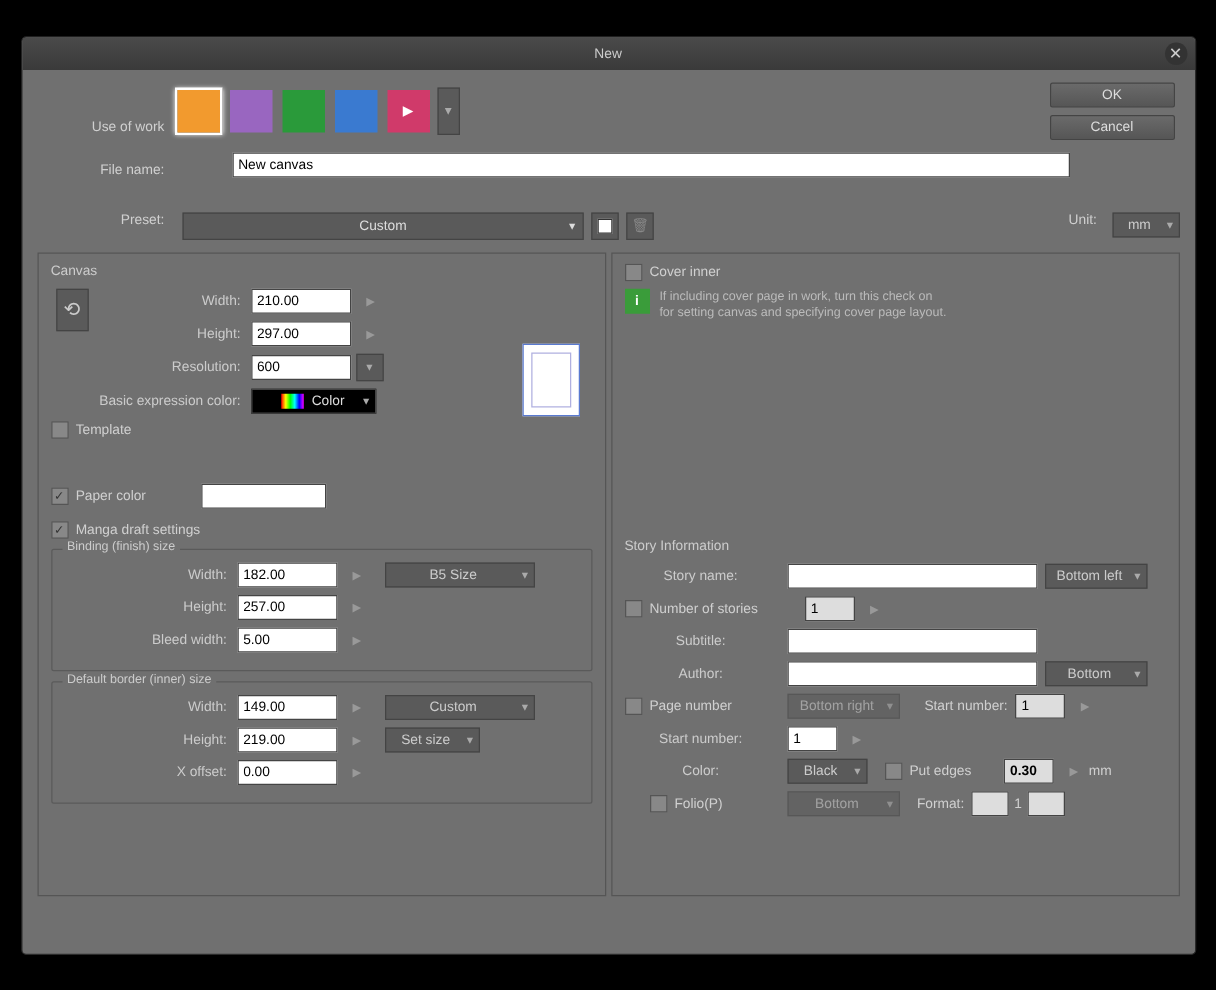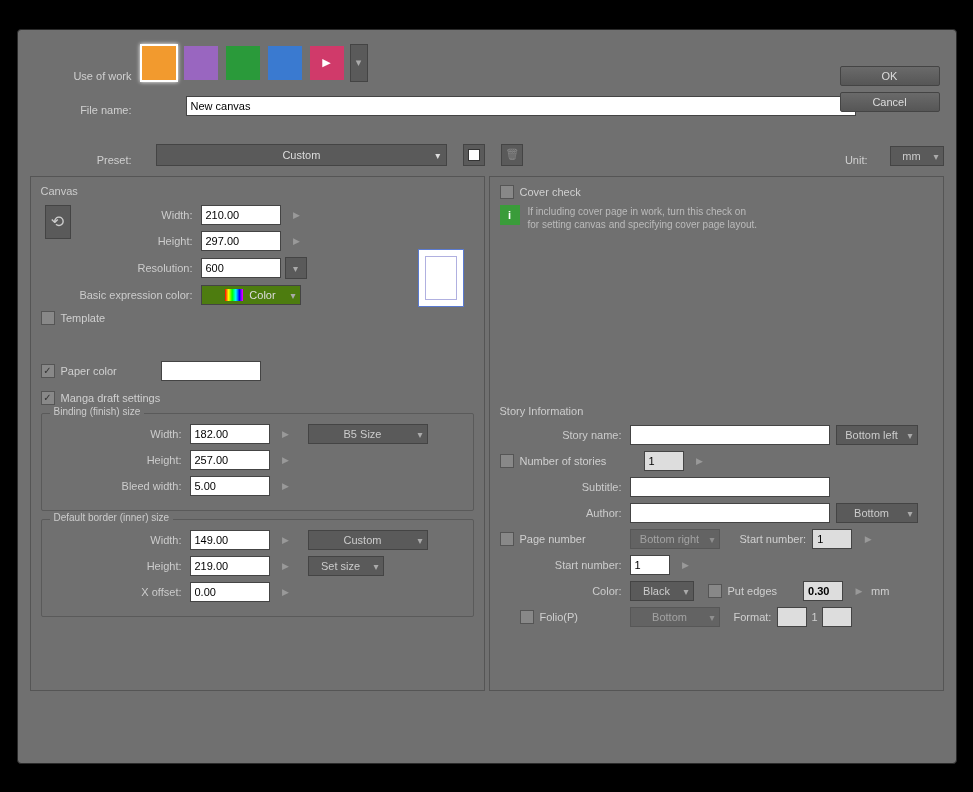--- a/index.html
+++ b/index.html
@@ -9,57 +9,61 @@
 .close-btn { position: absolute; right: 6px; top: 4px; width: 18px; height: 18px; background: #333; border-radius: 9px; display: flex; align-items: center; justify-content: center; color: #ccc; cursor: pointer; font-size: 13px; }
 .content { padding: 10px 12px; color: #d0d0d0; }
 .row { display: flex; align-items: flex-end; margin-bottom: 6px; }
 .label-col { width: 110px; text-align: right; padding-right: 8px; }
 .use-icons { display: flex; gap: 4px; }
 .use-icon { width: 38px; height: 38px; border: 2px solid transparent; display: flex; align-items: center; justify-content: center; cursor: pointer; }
 .use-icon.selected { border-color: #fff; box-shadow: 0 0 4px #fff; }
 .use-icon-inner { width: 34px; height: 34px; }
 .dd-btn { width: 18px; height: 38px; background: #5a5a5a; border: 1px solid #444; cursor: pointer; display:flex;align-items:center;justify-content:center;color:#aaa; }
 .text-input { background: #fff; color: #000; border: 1px solid #444; height: 20px; padding: 2px 4px; }
-.preset-row { display: flex; align-items: flex-end; gap: 16px; margin: 10px 0; }
+.preset-row { display: flex; align-items: flex-start; gap: 6px; margin: 10px 0; }
 .preset-dd { flex: 1; height: 22px; background: #5a5a5a; border: 1px solid #444; display: flex; align-items: center; justify-content: center; color: #ddd; cursor: pointer; position: relative; }
 .preset-dd .caret { position: absolute; right: 6px; }
 .sq-btn { width: 22px; height: 22px; background: #5a5a5a; border: 1px solid #444; display: flex; align-items: center; justify-content: center; cursor: pointer; }
 .ok-cancel { position: absolute; right: 16px; top: 36px; display: flex; flex-direction: column; gap: 6px; }
 .btn { width: 100px; height: 20px; background: linear-gradient(#6a6a6a,#565656); border: 1px solid #444; color: #ddd; display: flex; align-items: center; justify-content: center; cursor: pointer; border-radius: 2px; }
 .panels { display: flex; gap: 4px; }
 .panel { flex: 1; background: #707070; border: 1px solid #555; padding: 8px 10px; height: 515px; overflow: hidden; }
 .panel-title { color: #ccc; margin-bottom: 8px; }
 .field-row { display: flex; align-items: center; margin-bottom: 6px; }
 .field-label { width: 160px; text-align: right; padding-right: 8px; color: #ccc; }
 .num-input { width: 80px; height: 20px; background: #fff; color: #000; border: 1px solid #444; padding: 2px 4px; }
 .stepper { width: 12px; height: 20px; display: flex; align-items: center; justify-content: center; color: #999; cursor: pointer; margin-left: 10px; font-size: 9px; }
 .dd { width: 22px; height: 22px; background: #5a5a5a; border: 1px solid #444; display: flex; align-items: center; justify-content: center; cursor: pointer; color: #aaa; margin-left: 4px; }
-.color-dd { width: 100px; height: 20px; background: #4d7c0f; border: 1px solid #444; display: flex; align-items: center; justify-content: center; gap: 6px; cursor: pointer; color: #ddd; position: relative; }
+.color-dd { width: 100px; height: 20px; background: #000000; border: 1px solid #444; display: flex; align-items: center; justify-content: center; gap: 6px; cursor: pointer; color: #ddd; position: relative; }
 .color-dd .caret { position: absolute; right: 4px; color:#aaa; }
 .check { width: 14px; height: 14px; background: #888; border: 1px solid #555; display: inline-flex; align-items: center; justify-content: center; cursor: pointer; margin-right: 6px; color: #333; font-size: 10px; }
 .check.checked::after { content: "✓"; }
 .rotate-btn { width: 26px; height: 34px; background: #5a5a5a; border: 1px solid #444; display: flex; align-items: center; justify-content: center; cursor: pointer; font-size: 16px; color: #ccc; }
 .swatch { width: 100px; height: 20px; background: #fff; border: 1px solid #444; cursor: pointer; }
 .fieldset { border: 1px solid #5a5a5a; border-radius: 2px; padding: 10px 8px 8px; margin-top: 8px; position: relative; }
 .fieldset-title { position: absolute; top: -8px; left: 8px; background: #707070; padding: 0 4px; color: #ccc; font-size: 10px; }
 .info-icon { width: 20px; height: 20px; background: #3a9c3a; color: #fff; display: flex; align-items: center; justify-content: center; font-weight: bold; margin-right: 8px; flex-shrink: 0; }
 .hint { color: #bbb; font-size: 10px; line-height: 1.3; }
 .dd-med { height: 20px; background: #5a5a5a; border: 1px solid #444; display: flex; align-items: center; justify-content: center; cursor: pointer; color: #ccc; position: relative; padding: 0 18px 0 8px; }
 .dd-med .caret { position: absolute; right: 4px; color: #aaa; }
 .dd-disabled { opacity: 0.55; }
-.right-field-label { width: 130px; text-align: right; padding-right: 8px; color: #ccc; }
+.right-field-label { width: 130px; text-align: center; padding-right: 8px; color: #ccc; }
 .wide-input { width: 200px; height: 20px; background: #fff; color: #000; border: 1px solid #444; padding: 2px 4px; }
 .small-input { width: 40px; height: 20px; background: #ddd; color: #000; border: 1px solid #444; padding: 2px 4px; }
 .caret::after { content: "▾"; font-size: 10px; }
 .rainbow { width: 18px; height: 12px; background: linear-gradient(90deg,#f00,#ff0,#0f0,#0ff,#00f,#f0f); }
 </style>
 </head>
 <body>
 
 <div class="dialog">
+  <div class="titlebar">
+    <span>New</span>
+    <div class="close-btn">✕</div>
+  </div>
 
   <div class="ok-cancel">
     <div class="btn">OK</div>
     <div class="btn">Cancel</div>
   </div>
 
   <div class="content">
 
     <div class="row" style="margin-top:4px;">
       <div class="label-col">Use of work</div>
@@ -209,21 +213,21 @@
               <div class="field-label" style="width:140px;">X offset:</div>
             <input class="num-input" value="0.00" style="">
             <div class="stepper">▶</div>
           </div>
         </div>
       </div>
 
       <div class="panel">
         <div class="field-row">
           <span class="check"></span>
-          <span>Cover check</span>
+          <span>Cover inner</span>
         </div>
         <div class="field-row" style="align-items:flex-start;">
           <div class="info-icon">i</div>
           <div class="hint" style="white-space:pre-line;">If including cover page in work, turn this check on
 for setting canvas and specifying cover page layout.</div>
         </div>
 
         <div style="height:168px;"></div>
 
         <div class="panel-title">Story Information</div>

